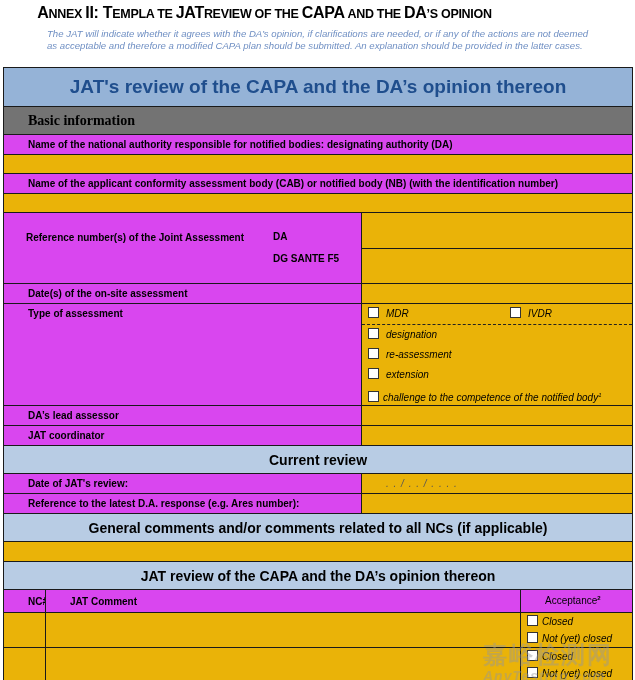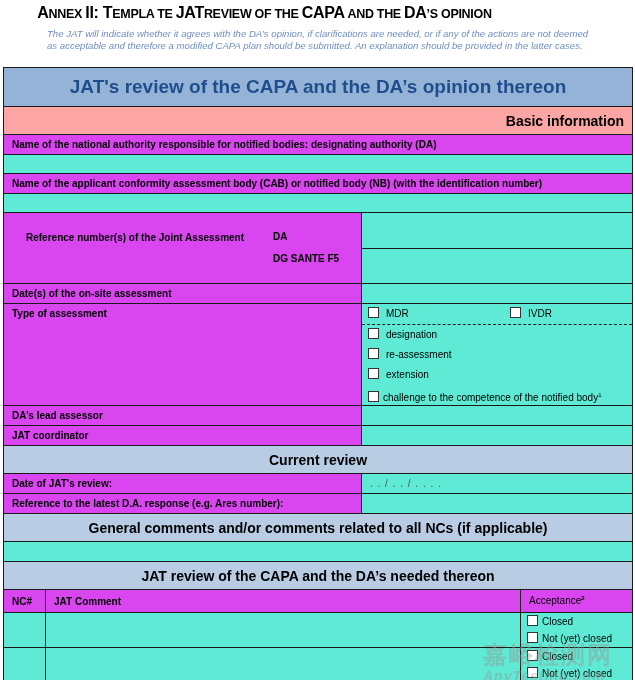--- a/index.html
+++ b/index.html
@@ -2,27 +2,27 @@
 <html><head>
 <meta charset="utf-8">
 <style>
   html, body { margin: 0; padding: 0; background: #ffffff; }
   body { width: 635px; height: 680px; position: relative; overflow: hidden; font-family: "Liberation Sans", sans-serif; color: #000; }
   .title { position: absolute; top: 4px; left: 0; width: 529px; text-align: center; font-weight: bold; font-size: 16px; letter-spacing: -0.3px; }
   .title .big { font-size: 16px; }
   .title .sm { font-size: 12.5px; }
   .instr { position: absolute; top: 28px; left: 47px; width: 545px; font-style: italic; font-size: 9.6px; line-height: 11.6px; color: #6f8fc3; }
   table.form { position: absolute; top: 67px; left: 3px; width: 629px; border-collapse: collapse; table-layout: fixed; }
-  table.form td { border: 1.5px solid #1a1a1a; padding: 0 8px; font-size: 10px; font-weight: bold; vertical-align: middle; overflow: hidden; white-space: nowrap; }
+  table.form td { border: 1.5px solid #1a1a1a; padding: 0 24px; font-size: 10px; font-weight: bold; vertical-align: middle; overflow: hidden; white-space: nowrap; }
   .h-main { background: #95b3d7; color: #1f4e8d; text-align: center; font-size: 19px !important; height: 38px; }
-  .h-sec { background: #fca5a5; text-align: right; font-size: 14px !important; height: 27px; }
+  .h-sec { background: #737373; text-align: left; font-size: 14px !important; height: 27px; font-family: Liberation Serif, serif; }
   .h-sec2 { background: #b8cce4; text-align: center; font-size: 14px !important; height: 27px; }
   .lbl { background: #d946ef; height: 19px; }
   .blank { background: #ffffff; height: 19px; }
-  .val { background: #5eead4; font-weight: normal !important; }
+  .val { background: #eab308; font-weight: normal !important; font-style: italic; }
   .cb { display: inline-block; width: 9px; height: 9px; border: 1px solid #333; vertical-align: -1px; margin-right: 7px; background: #fff; }
   .opt { font-weight: normal; font-size: 10px; height: 20px; line-height: 20px; padding-left: 6px; }
   .dashed { border-bottom: 1px dashed #222; }
   .acc { font-weight: normal; font-size: 10px; line-height: 17px; padding-left: 6px; }
   sup { font-size: 6px; }
   .watermark { position: absolute; left: 483px; top: 618px; color: rgba(150,150,150,0.45); pointer-events: none; margin-top: 24px; }
   .wm-cn { font-size: 24px; font-weight: bold; letter-spacing: 2px; line-height: 26px; }
   .wm-en { font-size: 14px; font-style: italic; font-weight: bold; letter-spacing: 1px; line-height: 16px; }
   .dots { font-weight: normal; color: #555; letter-spacing: 1px; }
 </style>
@@ -112,21 +112,21 @@
     <td colspan="2" class="lbl">Reference to the latest D.A. response (e.g. Ares number):</td>
     <td colspan="2" class="val"></td>
   </tr>
   <tr>
     <td colspan="4" class="h-sec2">General comments and/or comments related to all NCs (if applicable)</td>
   </tr>
   <tr>
     <td colspan="4" class="val" style="height:19px"></td>
   </tr>
   <tr>
-    <td colspan="4" class="h-sec2">JAT review of the CAPA and the DA’s needed thereon</td>
+    <td colspan="4" class="h-sec2">JAT review of the CAPA and the DA’s opinion thereon</td>
   </tr>
   <tr>
     <td class="lbl" style="height:22px">NC#</td>
     <td colspan="2" class="lbl">JAT Comment</td>
     <td class="lbl" style="font-weight:normal;"><span>Acceptance</span><sup style="font-weight:bold;">2</sup></td>
   </tr>
   <tr>
     <td class="val" style="height:33px"></td>
     <td colspan="2" class="val"></td>
     <td class="val" style="padding:0">

